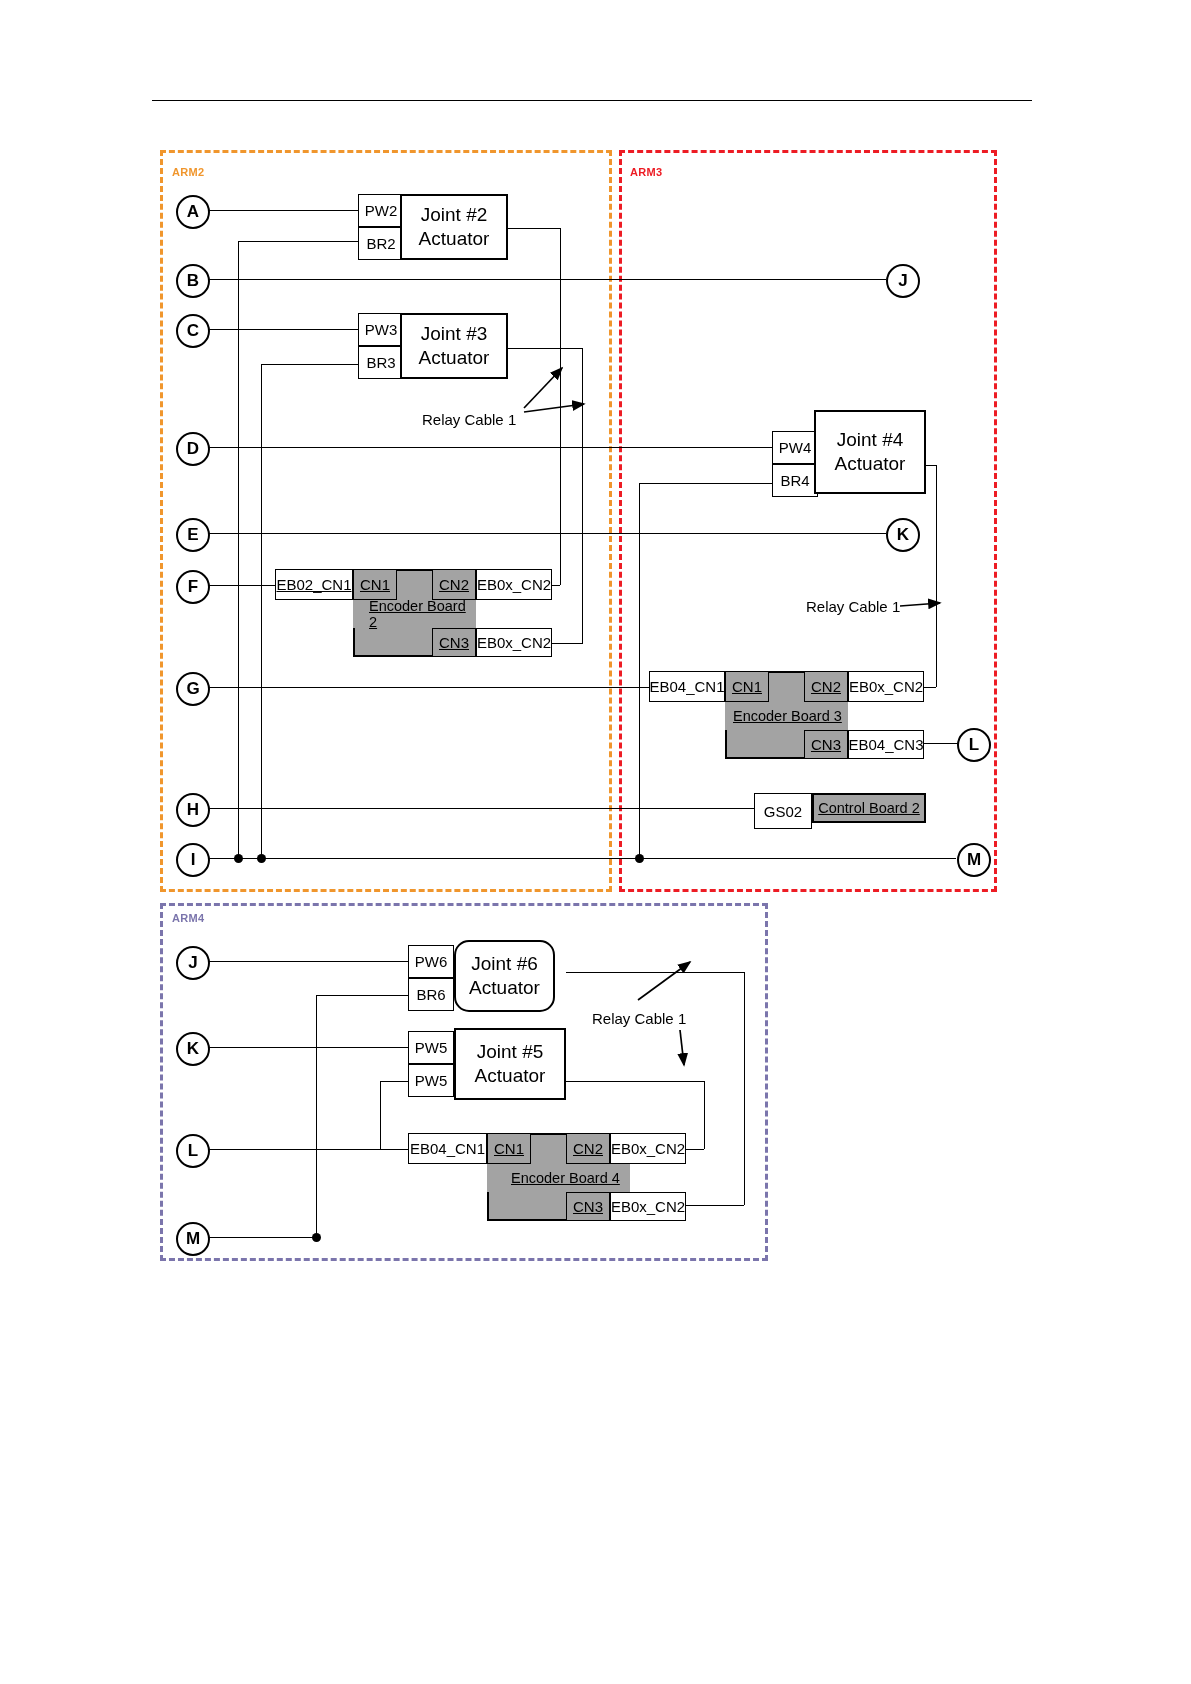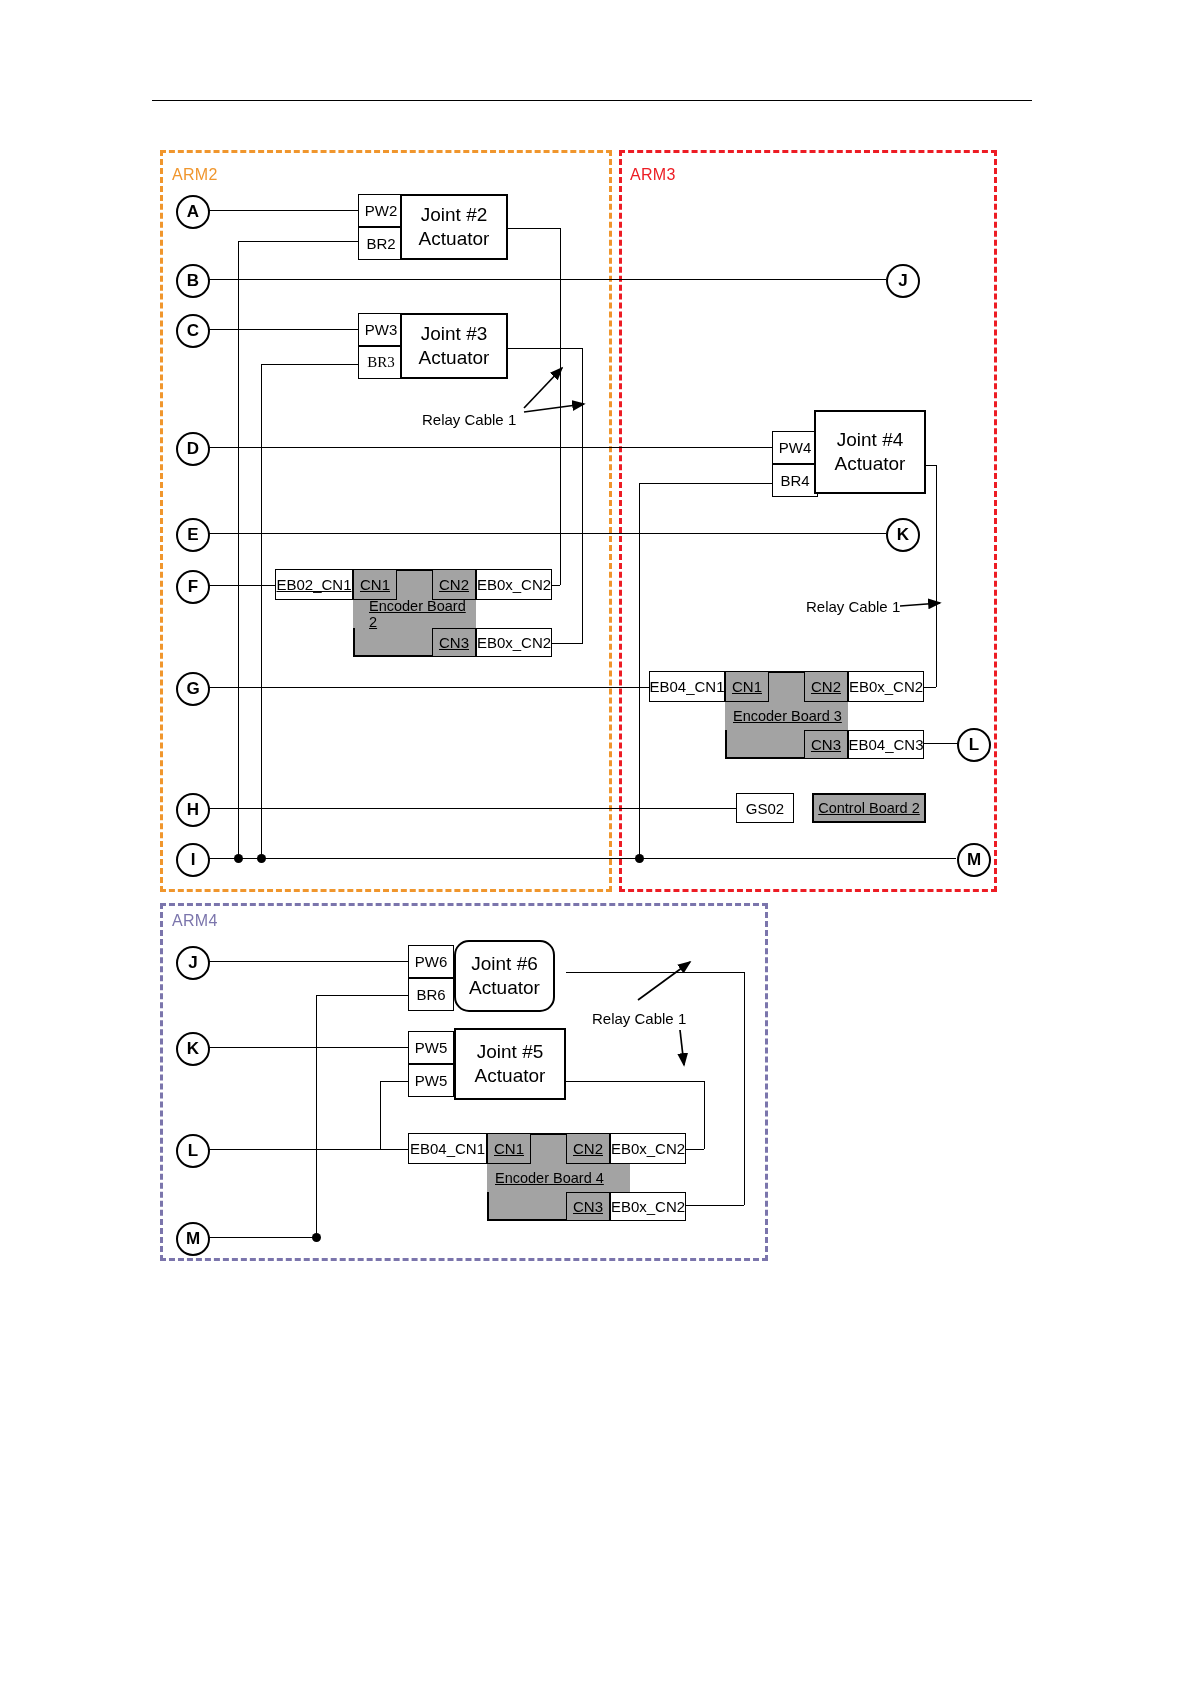--- a/index.html
+++ b/index.html
@@ -3,21 +3,21 @@
 <meta charset="utf-8">
 <style>
   html,body{margin:0;padding:0;background:#ffffff;}
   body{width:1191px;height:1684px;position:relative;
        font-family:"Liberation Sans","DejaVu Sans",sans-serif;color:#000;}
   #stage{position:absolute;left:0;top:0;width:1191px;height:1684px;overflow:hidden;}
   .hrule{position:absolute;left:152px;top:100px;width:880px;height:0;border-top:1.6px solid #000;}
 
   
   .zone{position:absolute;box-sizing:border-box;background:transparent;}
-  .zone-label{position:absolute;font-size:16px;font-weight:normal;letter-spacing:.3px;}
+  .zone-label{position:absolute;font-size:11px;font-weight:bold;letter-spacing:.3px;}
 
   #zone-arm2{left:160px;top:150px;width:452px;height:742px;border:3px dashed #F0962D;}
   #zone-arm3{left:619px;top:150px;width:378px;height:742px;border:3px dashed #ED1C24;}
   #zone-arm4{left:160px;top:903px;width:608px;height:358px;border:3px dashed #7B75AC;}
   #lab-arm2{left:172px;top:166px;color:#F0962D;}
   #lab-arm3{left:630px;top:166px;color:#ED1C24;}
   #lab-arm4{left:172px;top:912px;color:#7B75AC;}
 
   
   .conn{position:absolute;width:30px;height:30px;border:2.2px solid #000;border-radius:50%;
@@ -161,21 +161,21 @@
   <div class="conn" style="left:176px;top:1222px;">M</div>
 
   <div class="bx" style="left:358px;top:194px;width:46px;height:33px;">PW2</div>
   <div class="bx" style="left:358px;top:227px;width:46px;height:33px;">BR2</div>
   <div class="bx thick actuator" style="left:400px;top:194px;width:108px;height:66px;">
     <span>Joint #2</span>
     <span>Actuator</span>
   </div>
 
   <div class="bx" style="left:358px;top:313px;width:46px;height:33px;">PW3</div>
-  <div class="bx" style="left:358px;top:346px;width:46px;height:33px;font-family:Liberation Serif, serif;">BR3</div>
+  <div class="bx" style="left:358px;top:346px;width:46px;height:33px;">BR3</div>
   <div class="bx thick actuator" style="left:400px;top:313px;width:108px;height:66px;">
     <span>Joint #3</span>
     <span>Actuator</span>
   </div>
 
   <div class="note" style="left:422px;top:411px;">Relay Cable 1</div>
 
   <div class="bx green thick" style="left:353px;top:569px;width:123px;height:88px;"></div>
   <div class="bx" style="left:275px;top:569px;width:78px;height:31px;text-decoration:underline;">EB02_CN1</div>
   <div class="bx green" style="left:353px;top:569px;width:44px;height:31px;">CN1</div>
@@ -196,21 +196,21 @@
 
   <div class="bx green thick" style="left:725px;top:671px;width:123px;height:88px;"></div>
   <div class="bx" style="left:649px;top:671px;width:76px;height:31px;">EB04_CN1</div>
   <div class="bx green" style="left:725px;top:671px;width:44px;height:31px;">CN1</div>
   <div class="bx green" style="left:804px;top:671px;width:44px;height:31px;">CN2</div>
   <div class="bx" style="left:848px;top:671px;width:76px;height:31px;">EB0x_CN2</div>
   <div class="bx green" style="left:725px;top:702px;width:123px;height:28px;border:none;font-size:14.5px;justify-content:flex-start;padding-left:8px;">Encoder Board 3</div>
   <div class="bx green" style="left:804px;top:730px;width:44px;height:29px;">CN3</div>
   <div class="bx" style="left:848px;top:730px;width:76px;height:29px;">EB04_CN3</div>
 
-  <div class="bx" style="left:736px;top:793px;width:58px;height:30px;">GS02</div>
+  <div class="bx" style="left:754px;top:793px;width:58px;height:36px;">GS02</div>
   <div class="bx green thick" style="left:812px;top:793px;width:114px;height:30px;font-size:14.5px;">Control Board 2</div>
 
   <div class="bx" style="left:408px;top:945px;width:46px;height:33px;">PW6</div>
   <div class="bx" style="left:408px;top:978px;width:46px;height:33px;">BR6</div>
   <div class="bx thick actuator" style="left:454px;top:940px;width:101px;height:72px;border-radius:15px;">
     <span>Joint #6</span>
     <span>Actuator</span>
   </div>
 
   <div class="bx" style="left:408px;top:1031px;width:46px;height:33px;">PW5</div>
@@ -220,17 +220,17 @@
     <span>Actuator</span>
   </div>
 
   <div class="note" style="left:592px;top:1010px;">Relay Cable 1</div>
 
   <div class="bx green thick" style="left:487px;top:1133px;width:123px;height:88px;"></div>
   <div class="bx" style="left:408px;top:1133px;width:79px;height:31px;">EB04_CN1</div>
   <div class="bx green" style="left:487px;top:1133px;width:44px;height:31px;">CN1</div>
   <div class="bx green" style="left:566px;top:1133px;width:44px;height:31px;">CN2</div>
   <div class="bx" style="left:610px;top:1133px;width:76px;height:31px;">EB0x_CN2</div>
-  <div class="bx green" style="left:487px;top:1164px;width:143px;height:28px;border:none;font-size:14.5px;justify-content:flex-start;padding-left:8px;">Encoder Board 4</div>
+  <div class="bx green" style="left:487px;top:1164px;width:143px;height:28px;border:none;font-size:14.5px;justify-content:flex-start;padding-left:24px;">Encoder Board 4</div>
   <div class="bx green" style="left:566px;top:1192px;width:44px;height:29px;">CN3</div>
   <div class="bx" style="left:610px;top:1192px;width:76px;height:29px;">EB0x_CN2</div>
 
 </div>
 
 </body></html>

